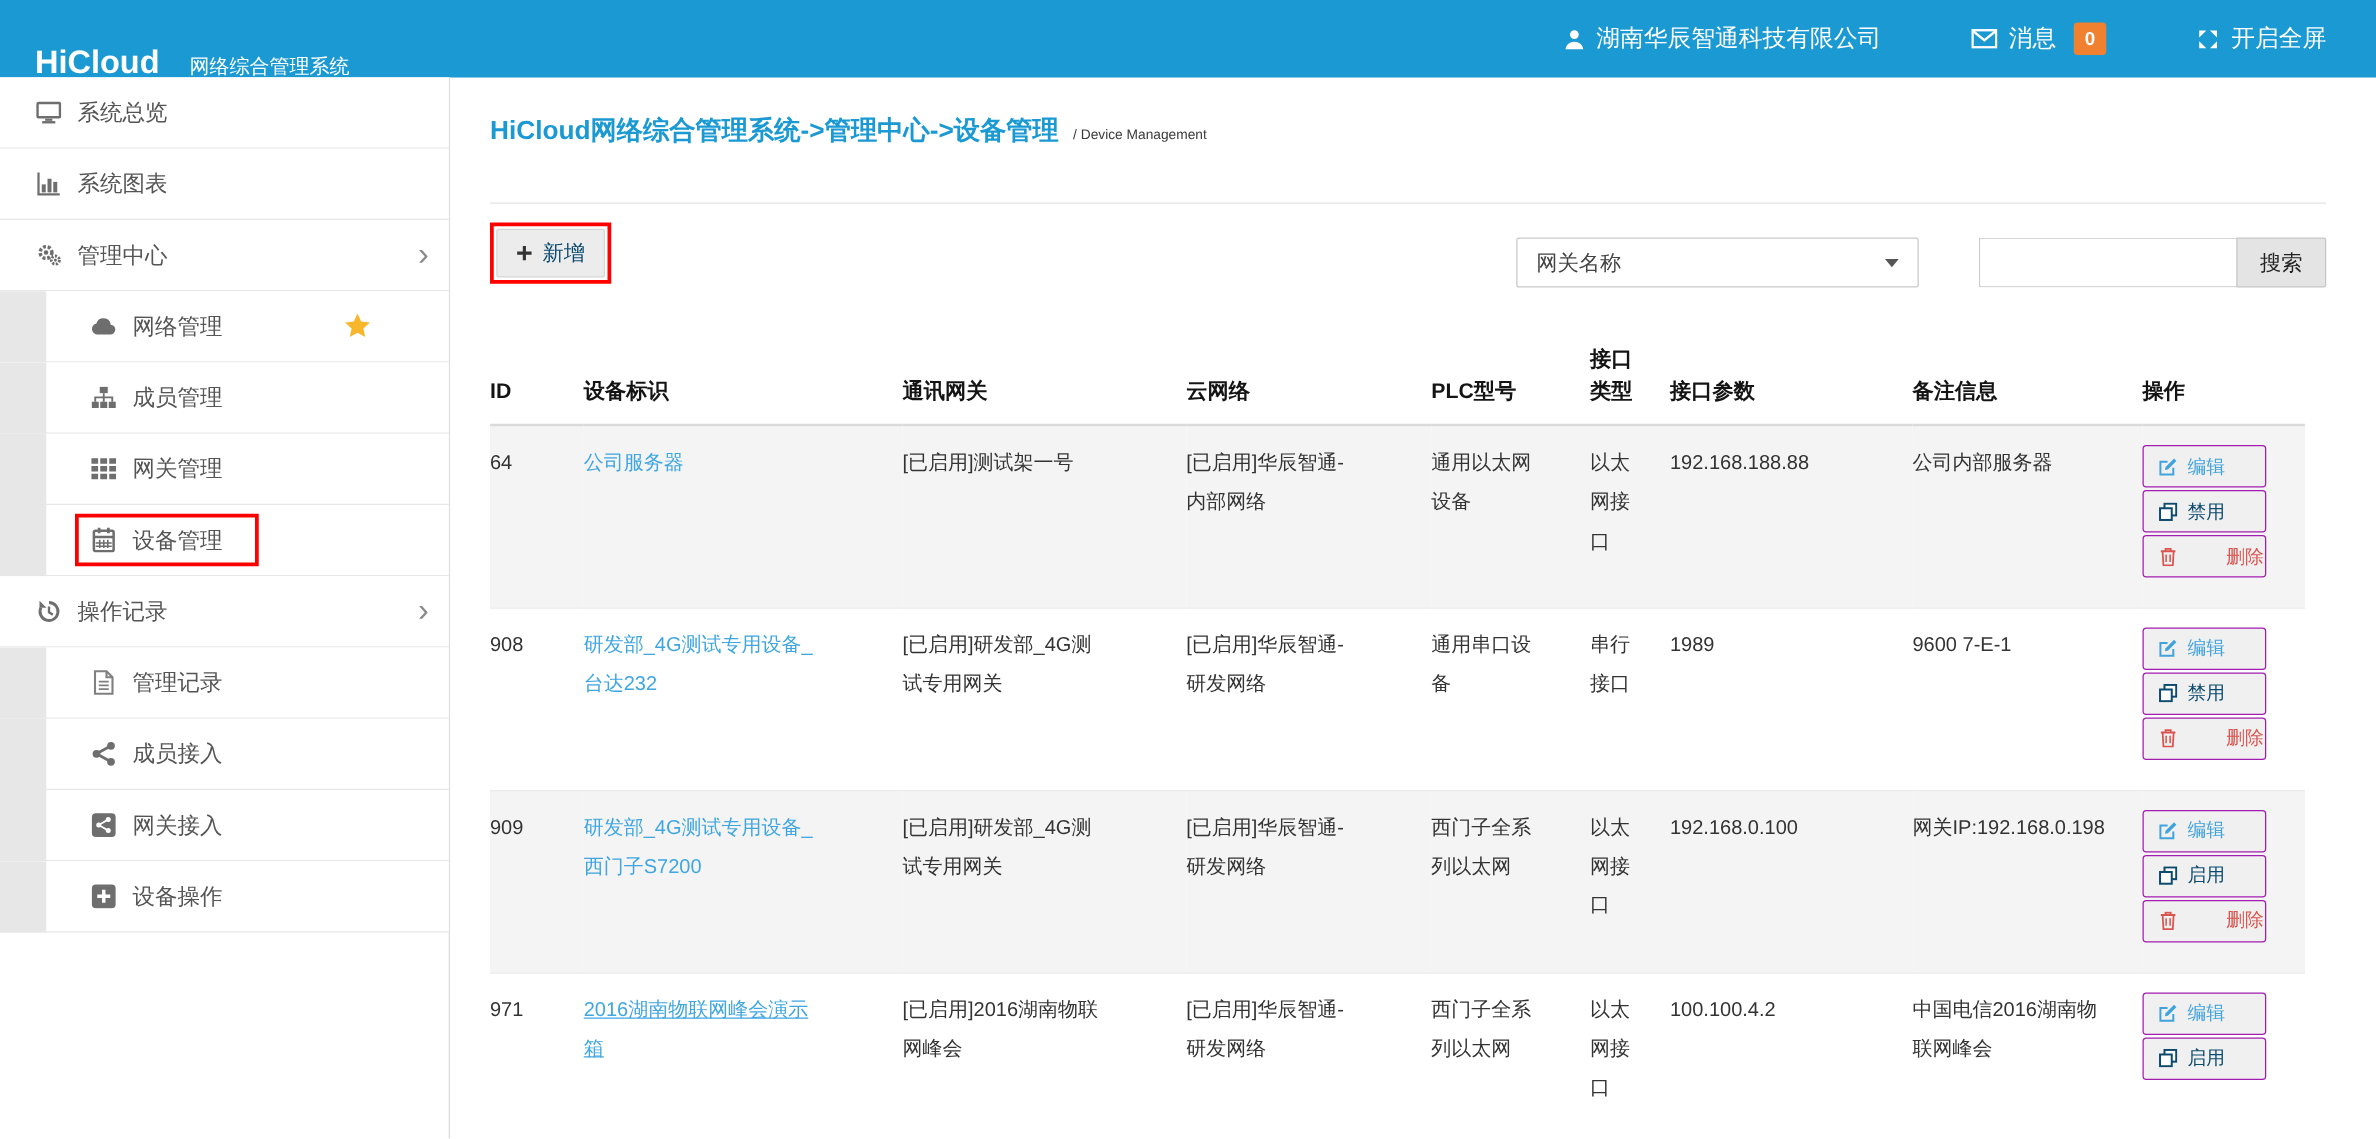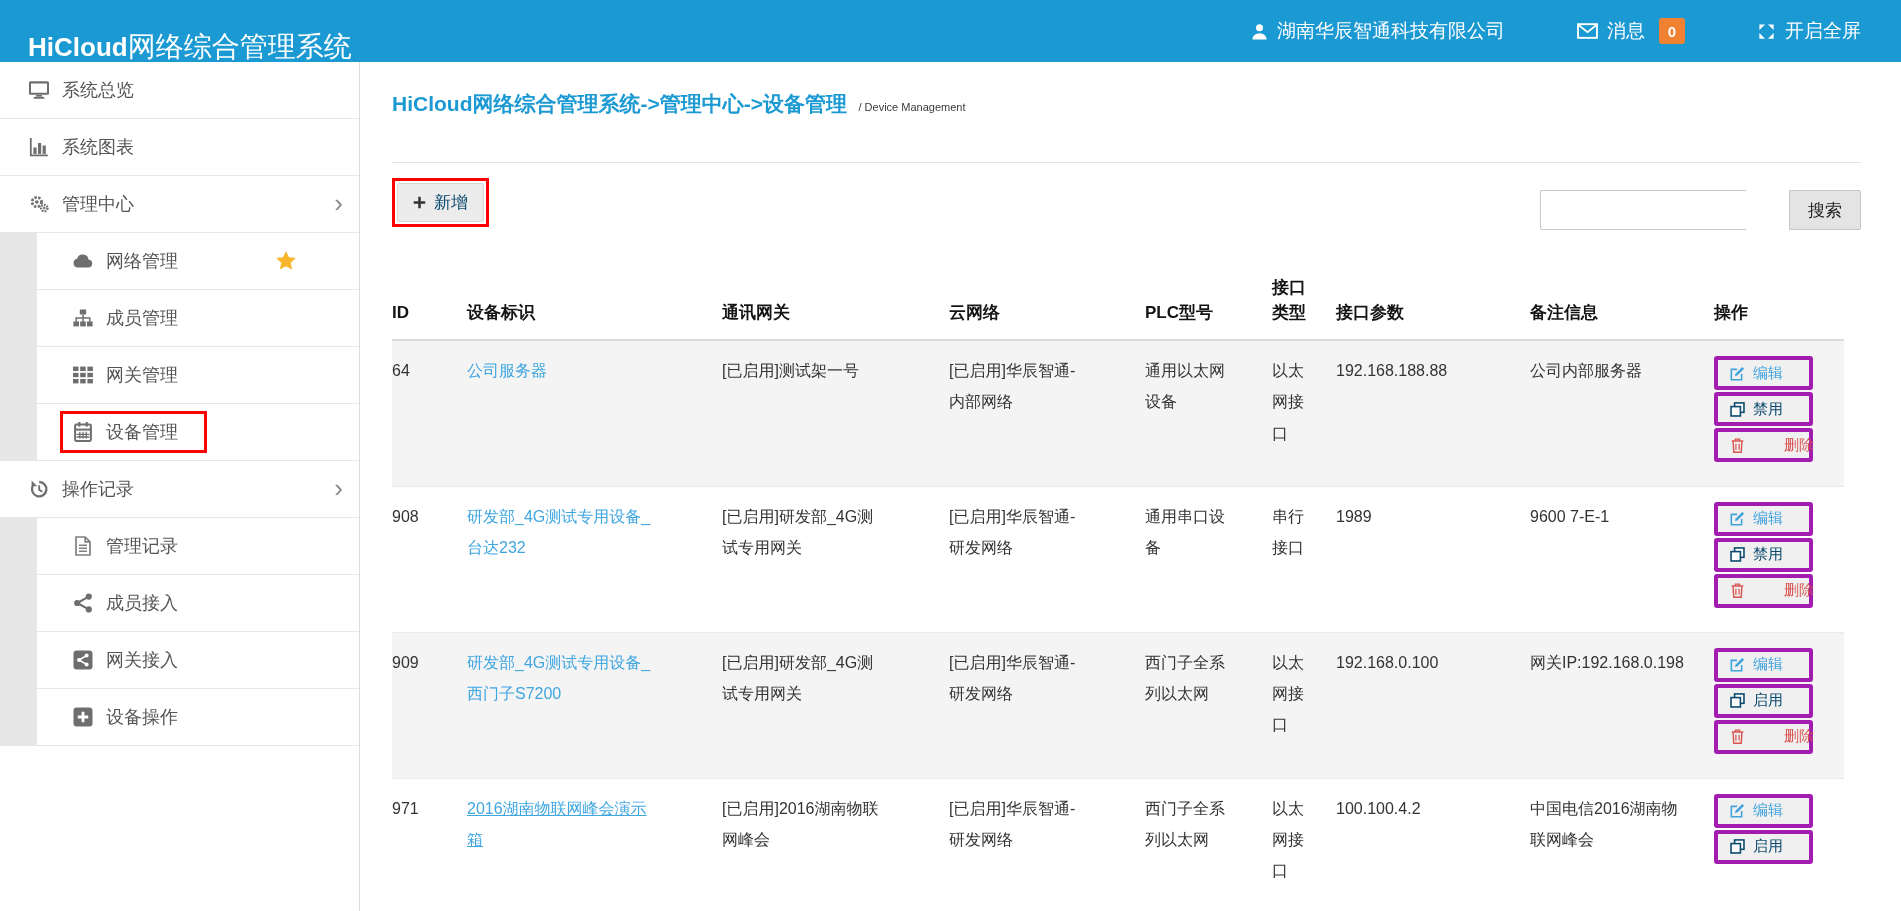--- a/index.html
+++ b/index.html
@@ -4,21 +4,21 @@
 <style>
   * { margin:0; padding:0; box-sizing:border-box; }
   html,body { width:1901px; height:911px; overflow:hidden; background:#fff;
     font-family:"Liberation Sans","DejaVu Sans",sans-serif; color:#333; }
 
   
   .topbar { height:62px; background:#1b99d2; color:#fff; display:flex;
     align-items:center; justify-content:space-between; padding:0 40px 0 28px; }
   .logo { display:flex; align-items:baseline; cursor:default; }
   .logo b { font-size:26px; font-weight:700;margin-top:36px; }
-  .logo .logo-rest { font-size:28px; margin-left:0; }
+  .logo .logo-rest { font-size:16px; margin-left:24px; }
   .top-right { display:flex; align-items:center; gap:72px; font-size:19px; }
   .top-item { display:flex; align-items:center; gap:9px; cursor:pointer; white-space:nowrap; }
   .top-icon { display:inline-flex; align-items:center; }
   .badge { background:#ef8130; color:#fff; min-width:26px; height:26px; padding:0 5px;
     display:inline-flex; align-items:center; justify-content:center;
     font-size:15px; font-weight:bold; border-radius:3px; margin-left:5px; }
 
   
   .layout { display:flex; height:849px; }
 
@@ -52,21 +52,21 @@
   .add-annot { border:3px solid #fd0000; padding:2px; display:inline-block; }
   .btn-add { display:inline-flex; align-items:center; gap:8px; background:#ececec;
     border:1px solid #d6d6d6; border-radius:2px; font-size:17px; color:#0c4a6e;
     padding:7px 15px; cursor:pointer; font-family:inherit; }
   .btn-add svg { width:13px; height:13px; }
   .toolbar-right { display:flex; align-items:flex-start; margin-top:12px; }
   .select-box { width:322px; height:40px; border:1px solid #c9c9c9; border-radius:2px;
     background:#fff; display:flex; align-items:center; justify-content:space-between;
     padding:0 15px; font-size:17px; color:#444; cursor:pointer; margin-right:48px; }
   .caret { display:inline-flex; } .caret svg { width:11px; height:7px; }
-  .search-group { display:flex;gap:43px; }
+  .search-group { display:flex; }
   .search-input { width:206px; height:40px; border:1px solid #c9c9c9; border-right:none;
     border-radius:2px 0 0 2px; padding:0 10px; font-size:16px; outline:none; font-family:inherit; }
   .btn-search { width:72px; height:40px; background:#e4e4e4; border:1px solid #c6c6c6;
     border-radius:0 2px 2px 0; font-size:17px; color:#222; cursor:pointer; font-family:inherit; }
 
   
   table { border-collapse:collapse; table-layout:fixed; width:1452px; margin-top:46px; }
   th { text-align:left; vertical-align:bottom; font-size:17px; font-weight:700;
     color:#141414; padding:0 24px 14px 0; line-height:1.45; }
   thead th { border-bottom:2px solid #dadada; }
@@ -77,21 +77,21 @@
   td.c-dev, th.h-dev   { padding-right:69px; }
   td.c-gw,  th.h-gw    { padding-right:69px; }
   td.c-cloud, th.h-cloud { padding-right:54px; }
   td.c-plc, th.h-plc   { padding-right:34px; }
   td.c-ip,  th.h-ip    { padding-right:44px; }
   .dev-link { color:#3fa6e0; text-decoration:none; cursor:pointer; }
   .dev-link.underlined { text-decoration:underline; }
 
   .actions { display:flex; flex-direction:column; align-items:flex-start; gap:2px; padding-top:1px; }
   .act { display:flex; align-items:center; gap:8px; width:99px; height:34px;
-    padding:0 0 0 12px; background:#f0f0f0; border:4px solid #a21caf; border-radius:3px;
+    padding:0 0 0 12px; background:#f0f0f0; border:1px solid #a21caf; border-radius:3px;
     font-size:15px; cursor:pointer; font-family:inherit; white-space:nowrap; }
   .act svg { width:15px; height:15px; flex:none; }
   .act-edit   { color:#41a3dc; }
   .act-toggle { color:#0c4a6e; }
   .act-delete { color:#d9534f;gap:39px; }
 </style>
 </head>
 <body>
 
 <div class="topbar">
@@ -311,20 +311,28 @@
         <button class="btn-add">
           <span style="display:inline-flex;">
               <svg viewBox="0 0 14 14">
                 <path d="M7 0.8v12.4M0.8 7h12.4" stroke="#333" stroke-width="2.7"></path>
               </svg>
             </span>
           <span>新增</span>
         </button>
       </span>
       <div class="toolbar-right">
+        <div class="select-box">
+          <span>网关名称</span>
+          <span class="caret">
+              <svg viewBox="0 0 10 6">
+                <path d="M0 0h10L5 6z" fill="#555"></path>
+              </svg>
+            </span>
+        </div>
         <div class="search-group">
           <input class="search-input" value="" style="">
           <button class="btn-search">搜索</button>
         </div>
       </div>
     </div>
 
     <table>
       <colgroup>
         <col style="width:75px">

